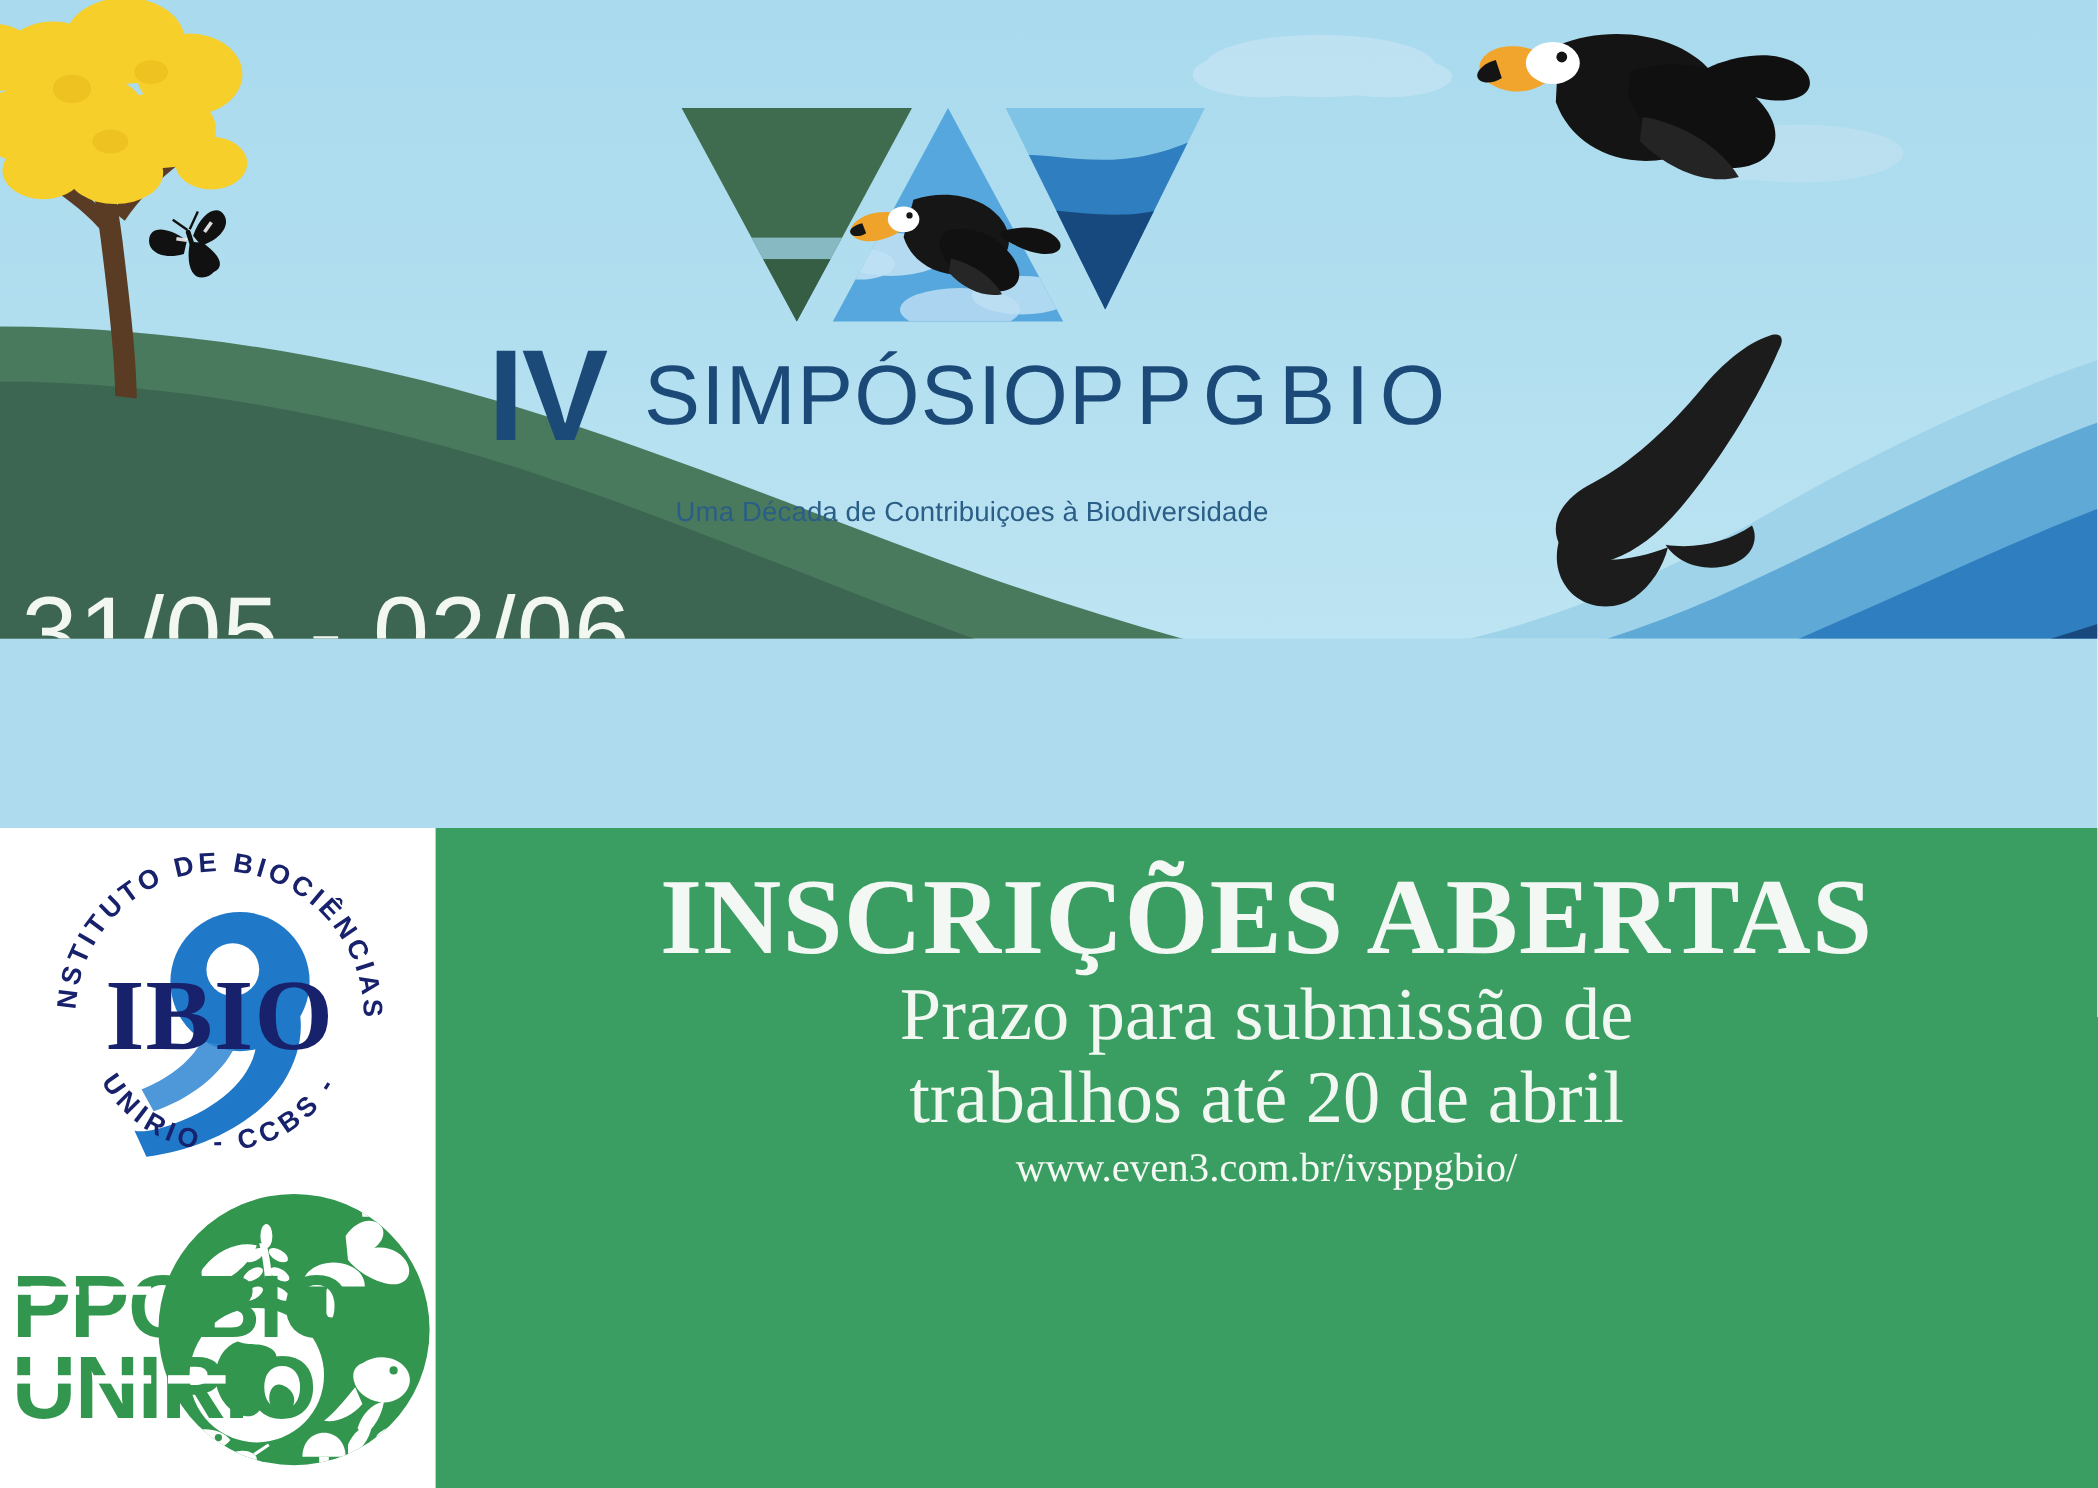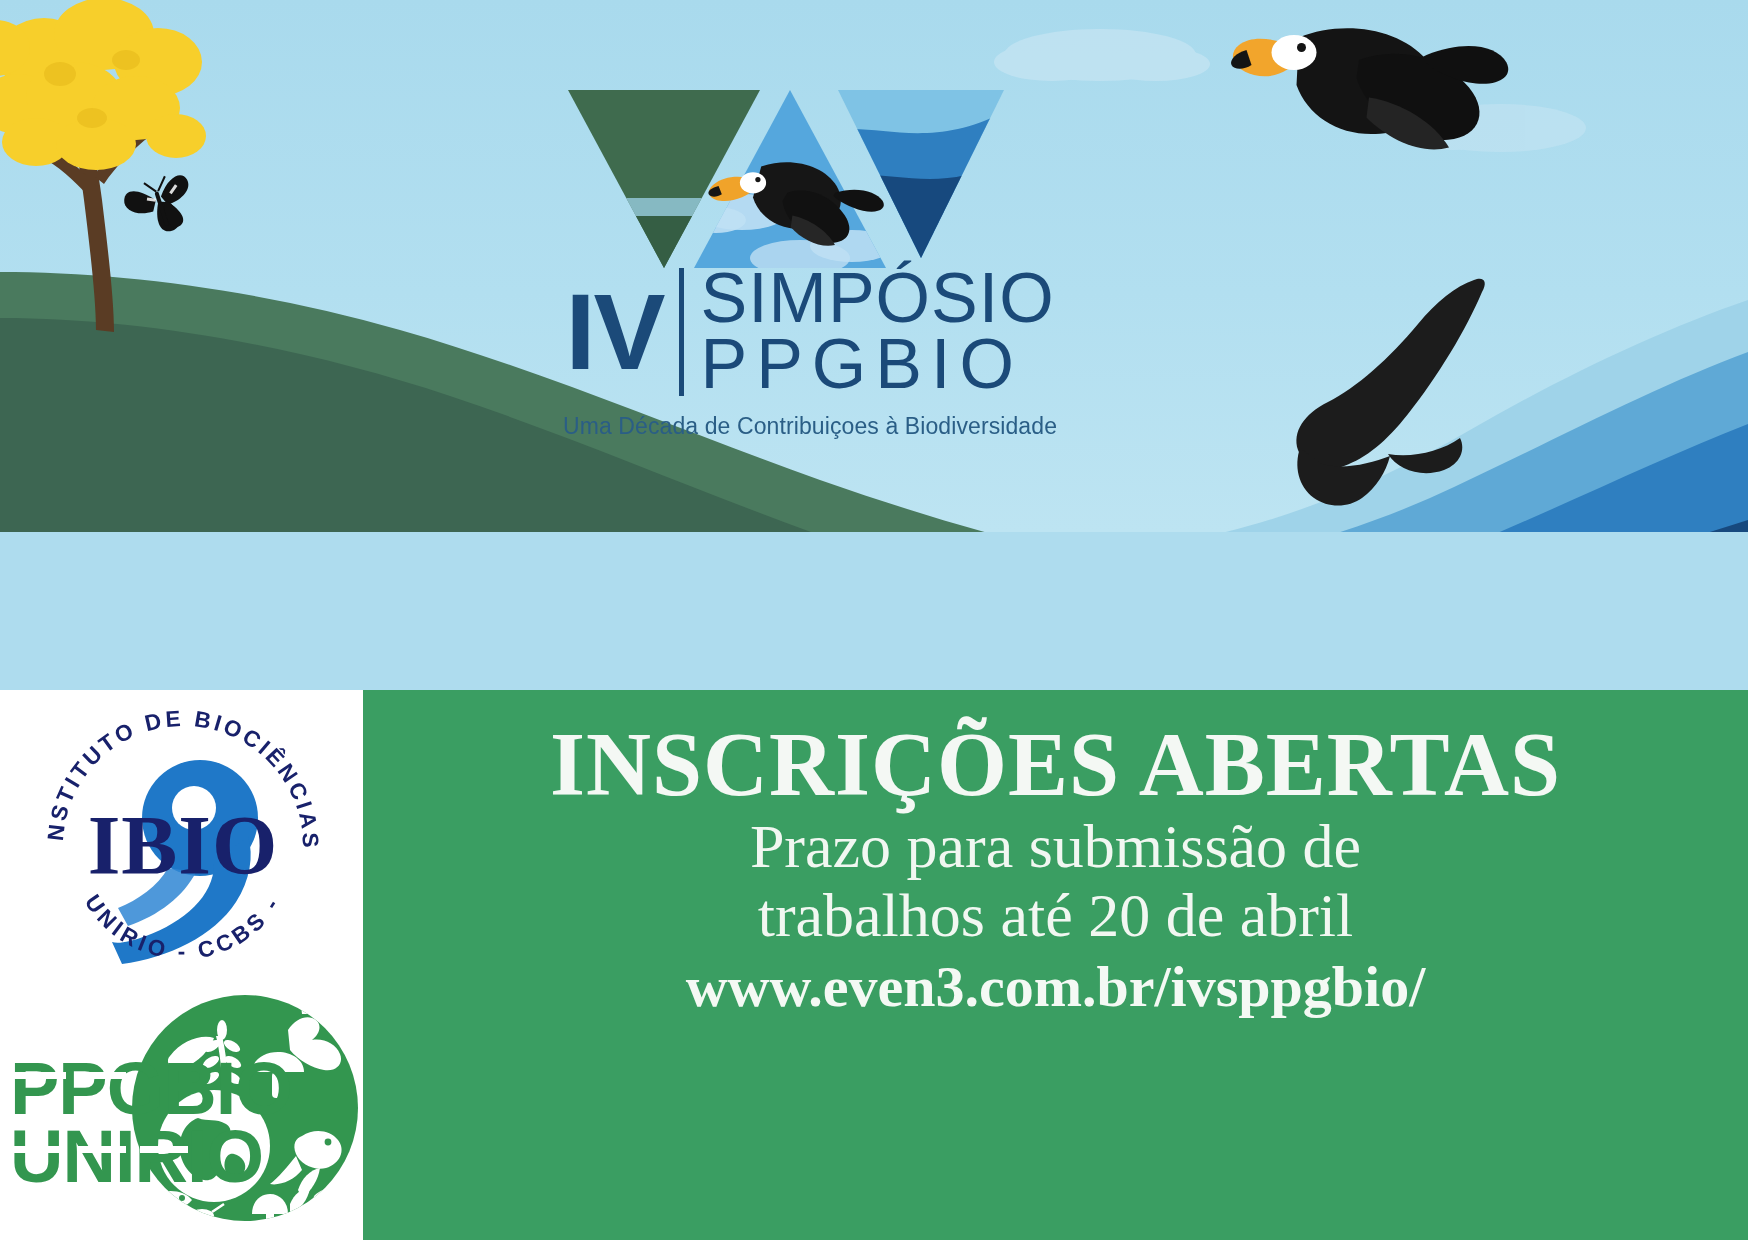--- a/index.html
+++ b/index.html
@@ -56,21 +56,20 @@
     padding-right: 16px;
   }
   .wm-divider {
     width: 5px;
     height: 128px;
     background: #1b4a79;
     margin-right: 16px;
   }
   .wm-lines {
     display: flex;
-    flex-direction: column;
     line-height: 0.94;
   }
   .wm-l1 {
     font-family: "Liberation Sans", sans-serif;
     font-size: 70px;
     font-weight: 400;
     color: #1b4a79;
     letter-spacing: 1px;
   }
   .wm-l2 {
@@ -173,22 +172,22 @@
     font-family: "Liberation Serif", serif;
     font-size: 50px;
     font-weight: 400;
     color: #f1f7f1;
     text-align: center;
     margin-top: 38px;
     line-height: 1.15;
   }
   .url {
     font-family: "Liberation Serif", serif;
-    font-size: 58px;
-    font-weight: 700;
+    font-size: 34px;
+    font-weight: 400;
     color: #f4f9f4;
     text-align: left;
     line-height: 1.15;
     margin-top: 4px;
   }
 </style>
 </head>
 <body>
 
 <div id="poster">
@@ -322,20 +321,21 @@
         <div class="wm-roman">IV</div>
         <div class="wm-divider"></div>
         <div class="wm-lines">
           <div class="wm-l1">SIMPÓSIO</div>
           <div class="wm-l2">PPGBIO</div>
         </div>
       </div>
       <div class="tagline">Uma Década de Contribuiçoes à Biodiversidade</div>
     </div>
 
+    <div class="date-text">31/05 - 02/06</div>
   </div>
 
   <div class="bottom-panel">
 
     <div class="logo-col">
 
       <div class="ibio-wrap">
         <svg width="330" height="275" viewBox="0 0 330 275">
           <defs>
             <path id="arcTop" d="M 45,150 A 120,120 0 0 1 285,150" fill="none"></path>

